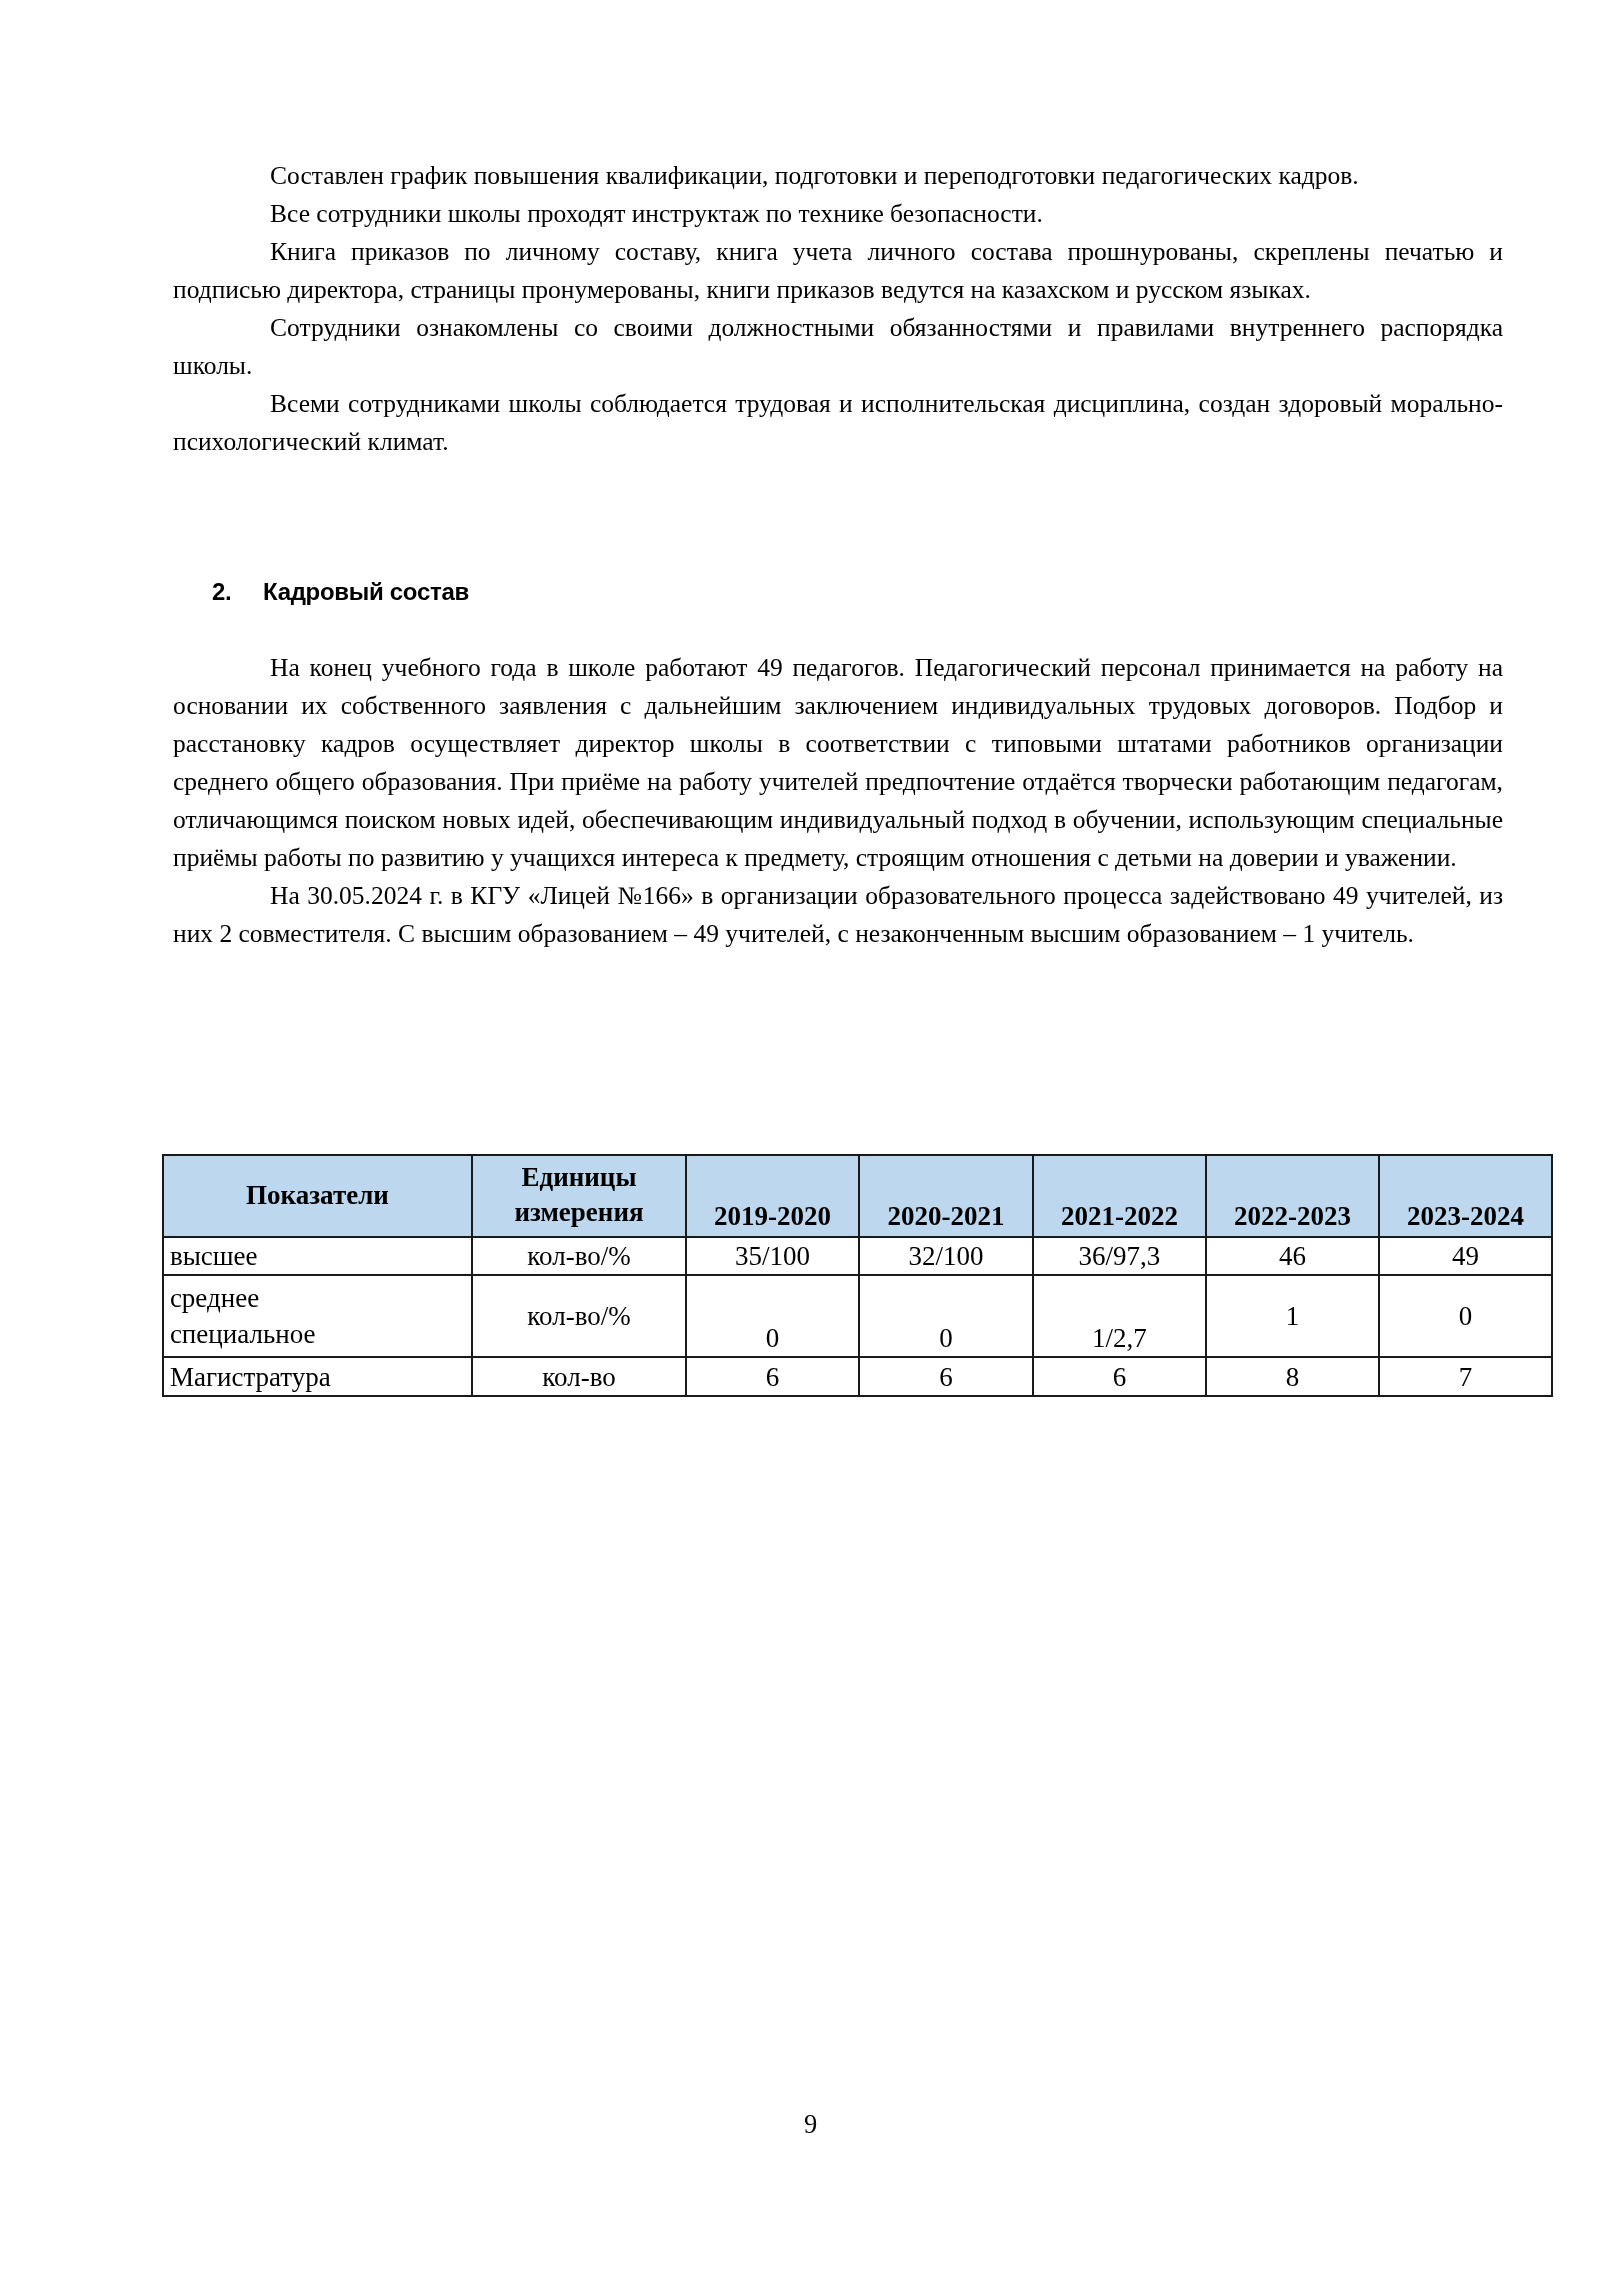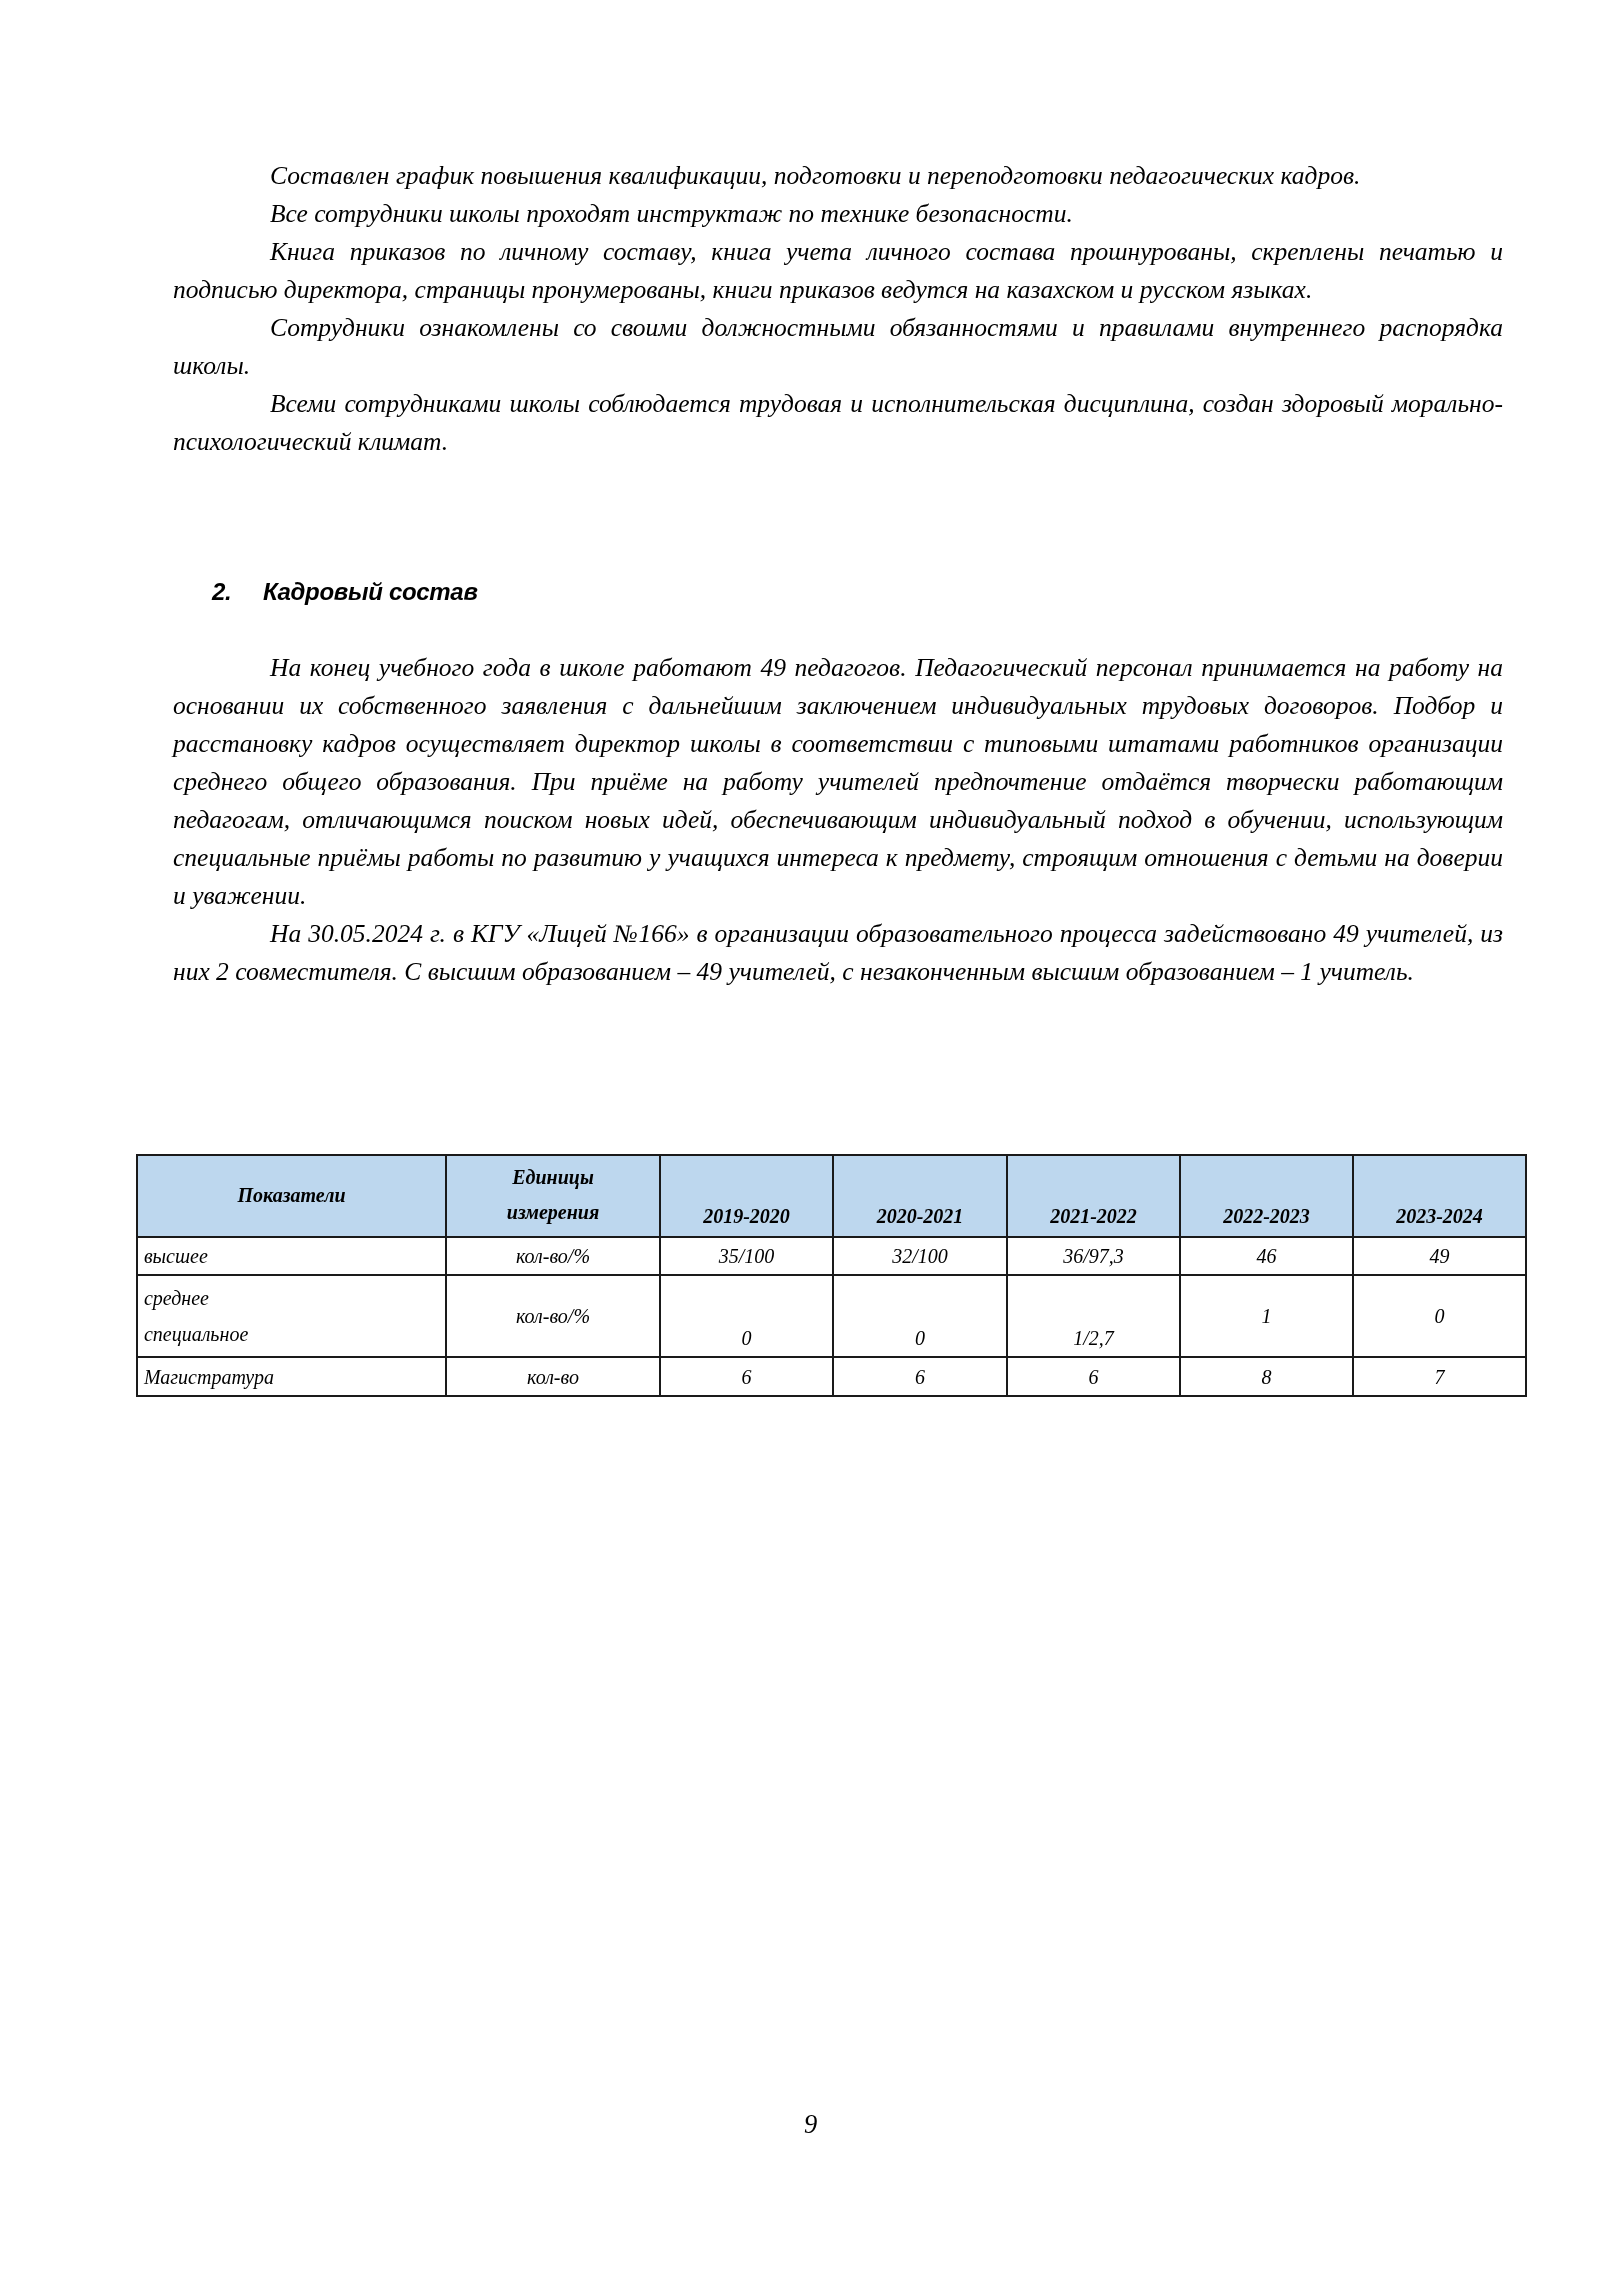--- a/index.html
+++ b/index.html
@@ -1,17 +1,17 @@
 <!DOCTYPE html>
 <html><head>
 <meta charset="utf-8">
 <style>
   html, body { margin: 0; padding: 0; background: #ffffff; }
   body { width: 1621px; height: 2293px; position: relative; overflow: hidden; }
-  .page { position: absolute; left: 0; top: 0; width: 1621px; height: 1661px; background: #fff; font-style: italic; }
+  .page { position: absolute; left: 0; top: 0; width: 1621px; height: 1661px; background: #fff; }
   .body-text {
     position: absolute; left: 173px; width: 1330px;
     font-family: "Liberation Serif", "DejaVu Serif", serif;
     font-size: 25.5px; line-height: 38px; color: #000;
     text-align: justify;
   }
   .body-text p { margin: 0; text-indent: 97px; }
   #block1 { top: 157px; }
   #block2 { top: 649px; }
   .heading {
@@ -22,24 +22,24 @@
   }
   .heading .num { display: inline-block; width: 51px; }
   .table-title {
     position: absolute; left: 145px; width: 1388px; top: 1111px;
     text-align: center;
     font-family: "Liberation Serif", "DejaVu Serif", serif;
     font-weight: bold; font-size: 25.5px; color: #2E5597;
     white-space: nowrap;
   }
   table.edu {
-    position: absolute; left: 136px; top: 1154px; width: 1389px;
+    position: absolute; left: 162px; top: 1154px; width: 1389px;
     border-collapse: collapse; table-layout: fixed;
     font-family: "Liberation Serif", "DejaVu Serif", serif;
-    font-size: 20px; color: #000;
+    font-size: 27px; color: #000;
   }
   table.edu td, table.edu th {
     border: 2px solid #1a1a1a; padding: 0 5.9px; line-height: 36px;
   }
   table.edu thead th {
     background: #BDD7EE; font-weight: bold; height: 78px; vertical-align: bottom; padding-bottom: 2px;
   }
   table.edu thead th.mid { vertical-align: middle; }
   table.edu thead th.two { vertical-align: middle; line-height: 35px; }
   .c-ind { text-align: left; padding-left: 5.9px; }

